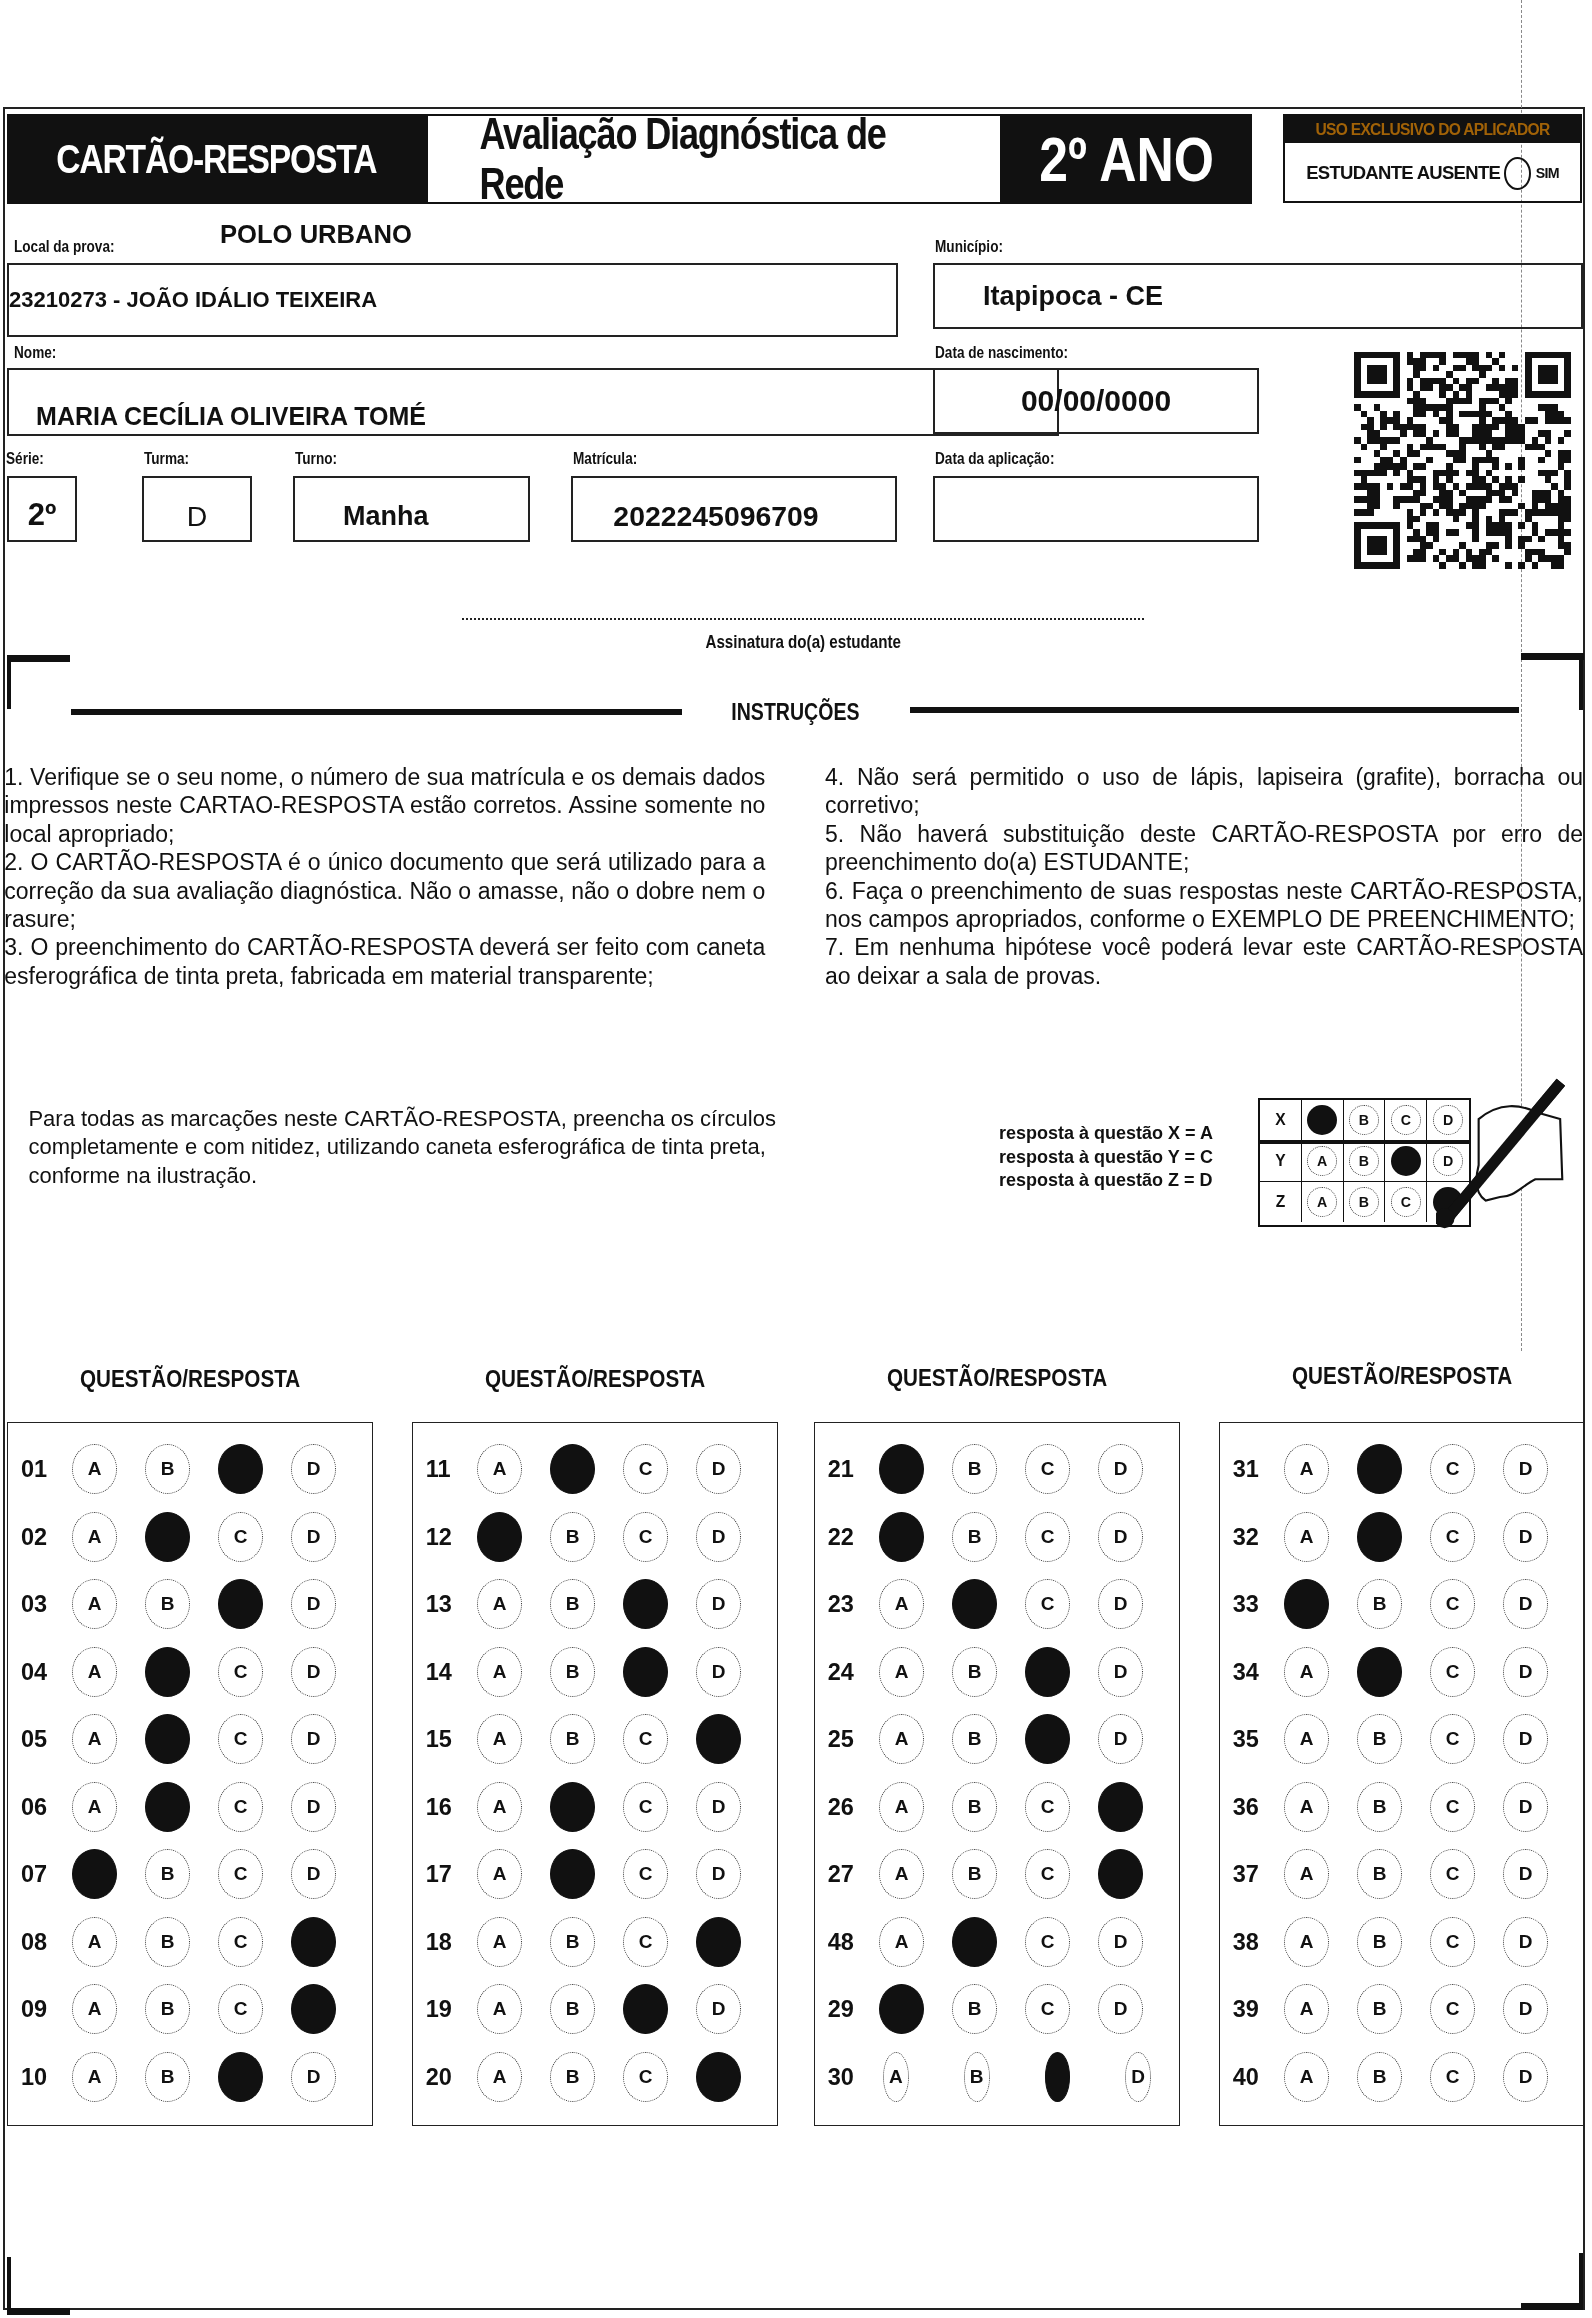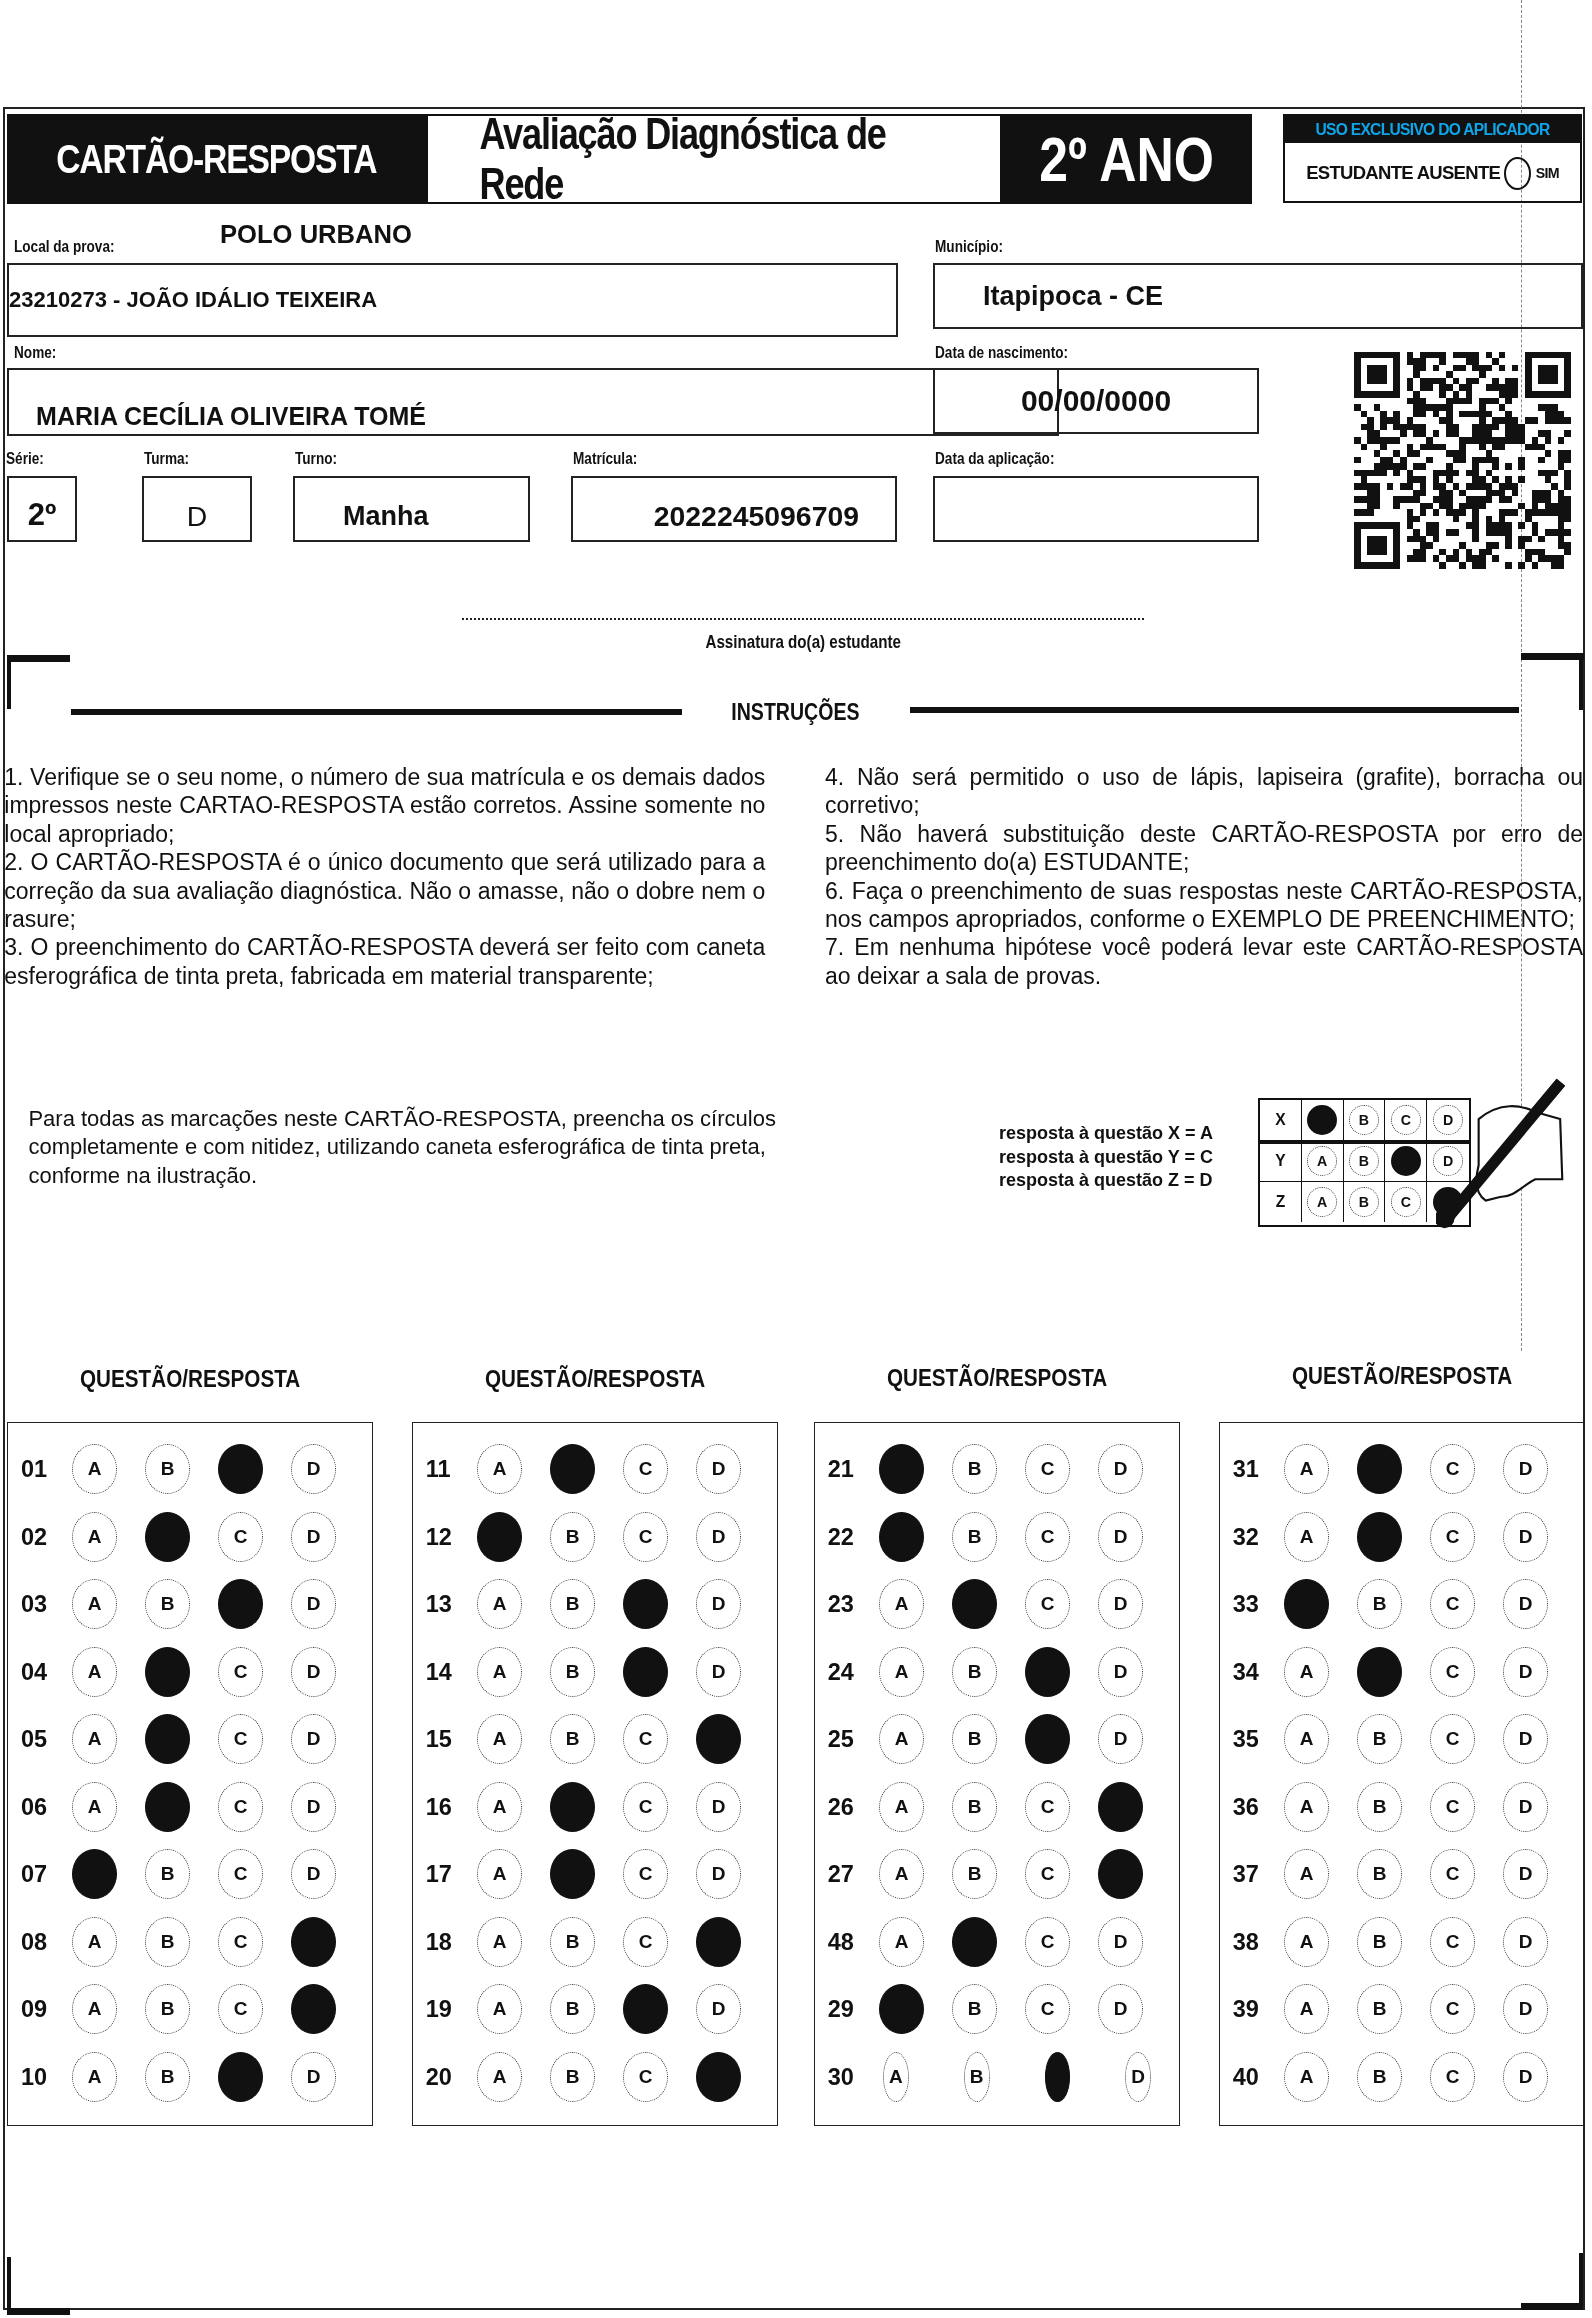--- a/index.html
+++ b/index.html
@@ -7,21 +7,21 @@
   .abs { position:absolute; }
   .outer { left:2.8px; top:107px; width:1582px; height:2203px; border:2.1px solid #222; box-sizing:border-box; }
   .vline-right { left:1521px; top:0; width:0.7px; height:1351px; border-left:0.7px dashed #888; }
 
   
   .hdr-black1 { left:7.1px; top:114px; width:419px; height:90px; background:#111; color:#fff; display:flex; align-items:center; justify-content:center; font-family:"Liberation Sans", sans-serif; font-weight:bold; font-size:41px; letter-spacing:-1.4px; transform-origin:center; }
   .hdr-black1 span, .hdr-title span, .hdr-black2 span { display:inline-block; transform:scaleX(0.82); }
   .hdr-title { left:426px; top:114px; width:576px; height:90px; background:#fff; border:2.1px solid #111; box-sizing:border-box; display:flex; align-items:center; justify-content:center; font-weight:bold; font-size:44px; letter-spacing:-1.4px; }
   .hdr-black2 { left:1002px; top:114px; width:250px; height:90px; background:#111; color:#fff; display:flex; align-items:center; justify-content:center; font-weight:bold; font-size:63px; }
   .aplic { left:1283px; top:114px; width:299px; height:89px; border:2.1px solid #111; box-sizing:border-box; }
-  .aplic-head { left:0; top:0; width:100%; height:27px; background:#111; color:#0ea5e9; font-size:15.6px; font-weight:bold; display:flex; align-items:center; justify-content:center; letter-spacing:-0.7px; }
+  .aplic-head { left:0; top:0; width:100%; height:27px; background:#111; color:#a16207; font-size:15.6px; font-weight:bold; display:flex; align-items:center; justify-content:center; letter-spacing:-0.7px; }
   .aplic-row { left:0; top:27px; width:100%; height:60px; display:flex; align-items:center; justify-content:center; gap:4.3px; font-weight:bold; font-size:18.5px; letter-spacing:-0.7px; }
   .aplic-circle { width:27px; height:33px; border:2.1px solid #111; border-radius:50%; box-sizing:border-box; display:inline-block; }
   .aplic-sim { font-size:14.2px; }
 
   
   .lbl { font-weight:bold; font-size:17px; transform-origin:left top; white-space:nowrap; }
   .lbl span { display:inline-block; transform:scaleX(0.8); transform-origin:left; }
   .field { border:2.8px solid #222; box-sizing:border-box; display:flex; align-items:center; }
   .field .val { font-weight:bold; white-space:nowrap; }
   .polo { left:220px; top:220px; font-weight:bold; font-size:25.6px; }
@@ -119,21 +119,21 @@
 <div class="abs field" style="left:142px; top:476px; width:110px; height:66px; justify-content:center; padding-top:14.2px;">
   <span class="val" style="font-size:28.4px; font-weight:normal;">D</span>
 </div>
 
 <div class="abs lbl" style="left:295px; top:449px;"><span>Turno:</span></div>
 <div class="abs field" style="left:293px; top:476px; width:237px; height:66px; padding-left:48px; padding-top:14.2px;">
   <span class="val" style="font-size:27px;">Manha</span>
 </div>
 
 <div class="abs lbl" style="left:573px; top:449px;"><span>Matrícula:</span></div>
-<div class="abs field" style="left:571px; top:476px; width:326px; height:66px; justify-content:flex-end; padding-right:36px; padding-top:14.2px;">
+<div class="abs field" style="left:571px; top:476px; width:326px; height:66px; justify-content:center; padding-right:36px; padding-top:14.2px;">
   <span class="val" style="font-size:28.4px;">2022245096709</span>
 </div>
 
 <div class="abs lbl" style="left:935px; top:449px;"><span>Data da aplicação:</span></div>
 <div class="abs field" style="left:933px; top:476px; width:326px; height:66px;">
   <span class="val" style="font-size:27px;"></span>
 </div>
 
 <svg class="abs qr" id="qr" viewBox="0 0 33 33" shape-rendering="crispEdges">
     <rect x="8" y="0" width="1" height="1" fill="#111"></rect>

